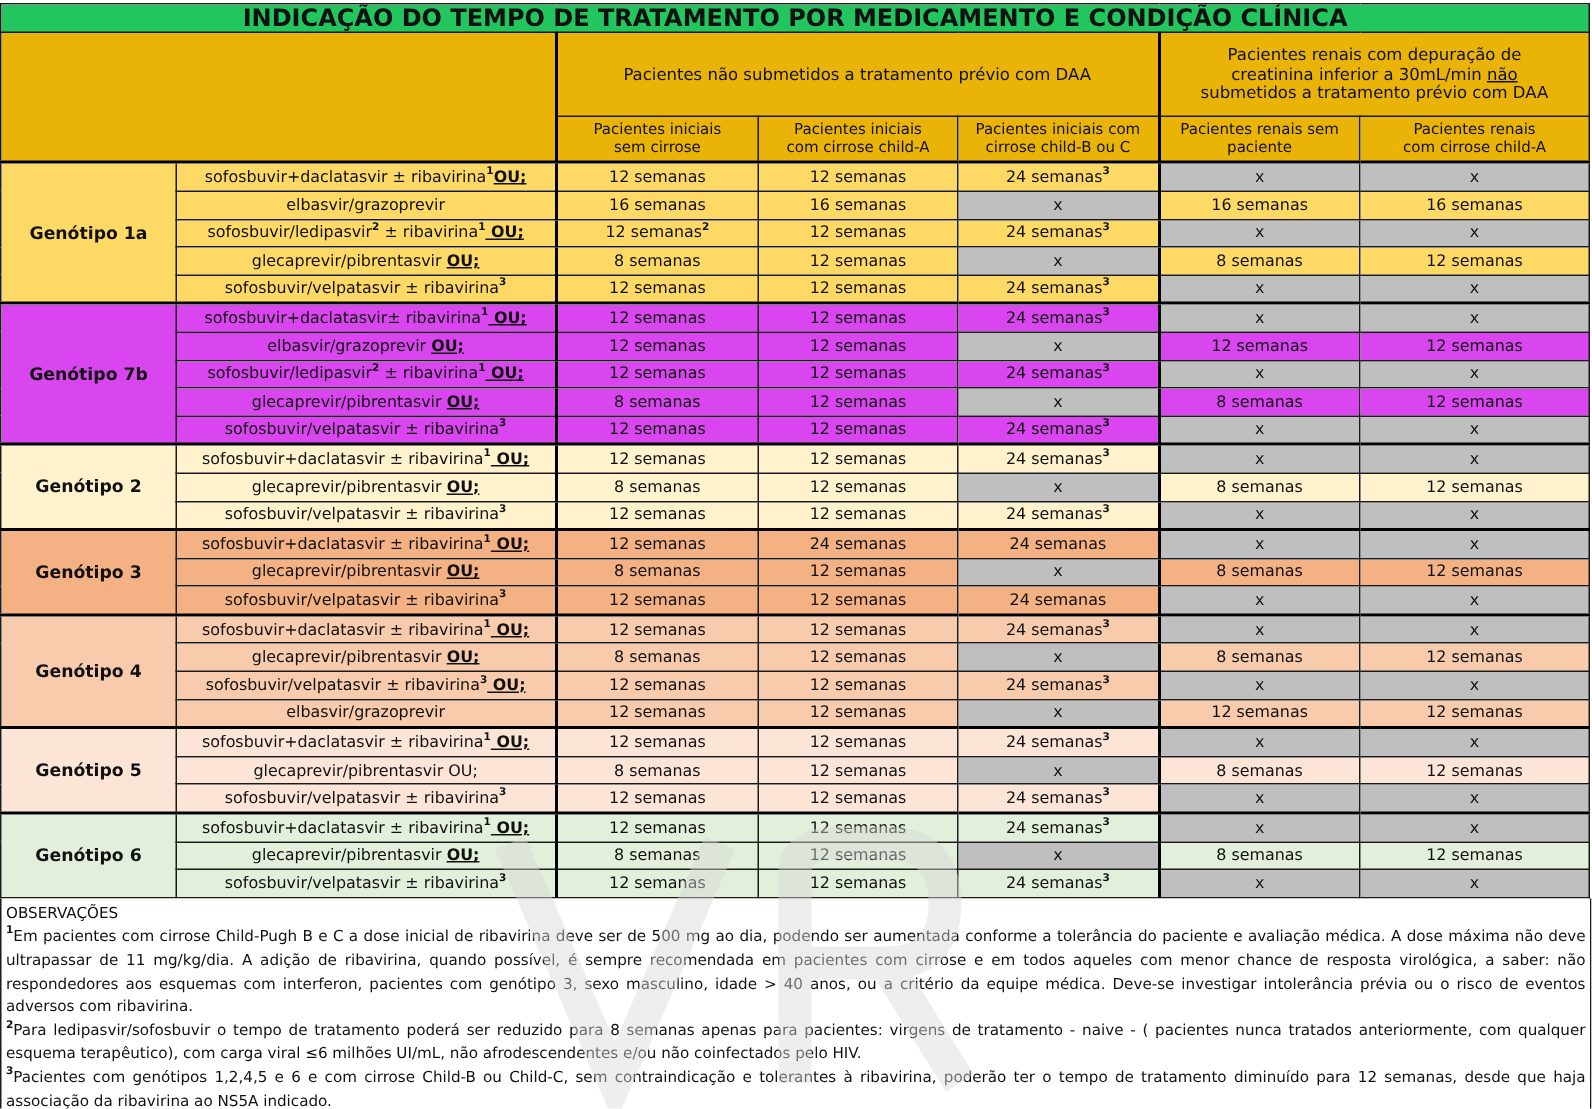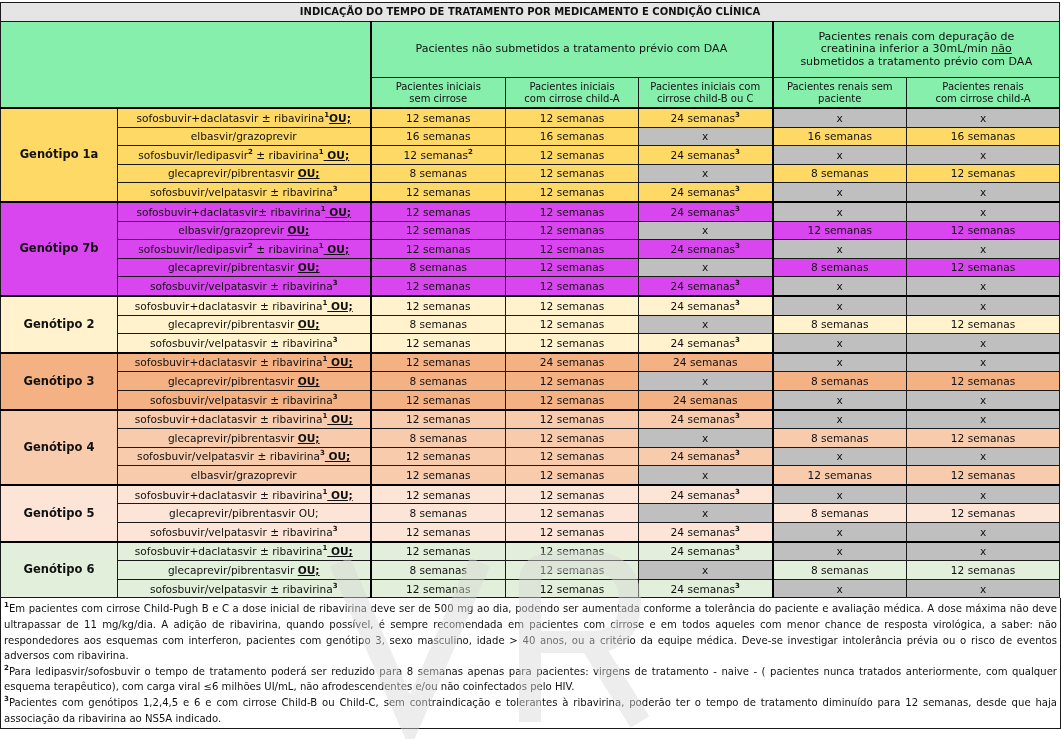--- a/index.html
+++ b/index.html
@@ -1,21 +1,21 @@
 <!DOCTYPE html>
 <html><head>
 <meta charset="utf-8">
 <style>
   html, body { margin: 0; padding: 0; background: #ffffff; }
   body { width: 1061px; height: 739px; overflow: hidden; font-family: "DejaVu Sans", sans-serif; color: #111; position: relative; }
   #wrap { position: absolute; left: 0; top: 2px; width: 1059px; }
   table.main { border-collapse: collapse; width: 1059px; table-layout: fixed; font-size: 10.6px; }
   table.main td { border: 1px solid #1a1a1a; padding: 0 2px; text-align: center; white-space: nowrap; overflow: hidden; line-height: 1.15; }
-  .title-row td { background: #e5e5e5; font-weight: bold; height: 18px; font-size: 10px; border-bottom: 2px solid #111; }
-  .hdr td { background: #86efac; }
+  .title-row td { background: #22c55e; font-weight: bold; height: 18px; font-size: 16px; border-bottom: 2px solid #111; }
+  .hdr td { background: #eab308; }
   .hdr-group td { height: 55px; font-size: 11px; }
   .hdr-sub td { height: 29px; font-size: 10px; }
   tr.data td { height: 17.6px; }
   td.drug { text-align: left; padding-left: 3px; }
   td.geno { font-weight: bold; font-size: 11.5px; margin-left: 13px; }
   td.na { background: #bfbfbf !important; }
   .g1a td { background: #ffd966; }
   .g1b td { background: #d946ef; }
   .g2 td { background: #fff2cc; }
   .g3 td { background: #f4b183; }
@@ -278,20 +278,21 @@
           <td class="thick-l"><span>12 semanas</span></td>
           <td><span>12 semanas</span></td>
           <td class="thick-r"><span>24 semanas</span><sup>3</sup></td>
           <td class="na"><span>x</span></td>
           <td class="na"><span>x</span></td>
         </tr>
       </tbody>
   </table>
 
   <div class="notes">
+    <p>OBSERVAÇÕES</p>
     <div id="notes-list">
         <p><sup>1</sup><span>Em pacientes com cirrose Child-Pugh B e C a dose inicial de ribavirina deve ser de 500 mg ao dia, podendo ser aumentada conforme a tolerância do paciente e avaliação médica. A dose máxima não deve ultrapassar de 11 mg/kg/dia. A adição de ribavirina, quando possível, é sempre recomendada em pacientes com cirrose e em todos aqueles com menor chance de resposta virológica, a saber: não respondedores aos esquemas com interferon, pacientes com genótipo 3, sexo masculino, idade &gt; 40 anos, ou a critério da equipe médica. Deve-se investigar intolerância prévia ou o risco de eventos adversos com ribavirina.</span></p>
         <p><sup>2</sup><span>Para ledipasvir/sofosbuvir o tempo de tratamento poderá ser reduzido para 8 semanas apenas para pacientes: virgens de tratamento - naive - ( pacientes nunca tratados anteriormente, com qualquer esquema terapêutico), com  carga viral ≤6 milhões UI/mL, não afrodescendentes e/ou não coinfectados pelo HIV.</span></p>
         <p><sup>3</sup><span>Pacientes com genótipos 1,2,4,5 e 6 e com cirrose Child-B ou Child-C, sem contraindicação e tolerantes à ribavirina, poderão ter o tempo de tratamento diminuído para 12 semanas, desde que haja associação da ribavirina ao NS5A indicado.</span></p>
       </div>
   </div>
 
   <svg class="watermark" viewBox="0 0 420 200">
     <g fill="none" stroke="#d9d9d9" stroke-width="22" opacity="0.45">
       <path d="M40 20 L110 180 L180 20"></path>

